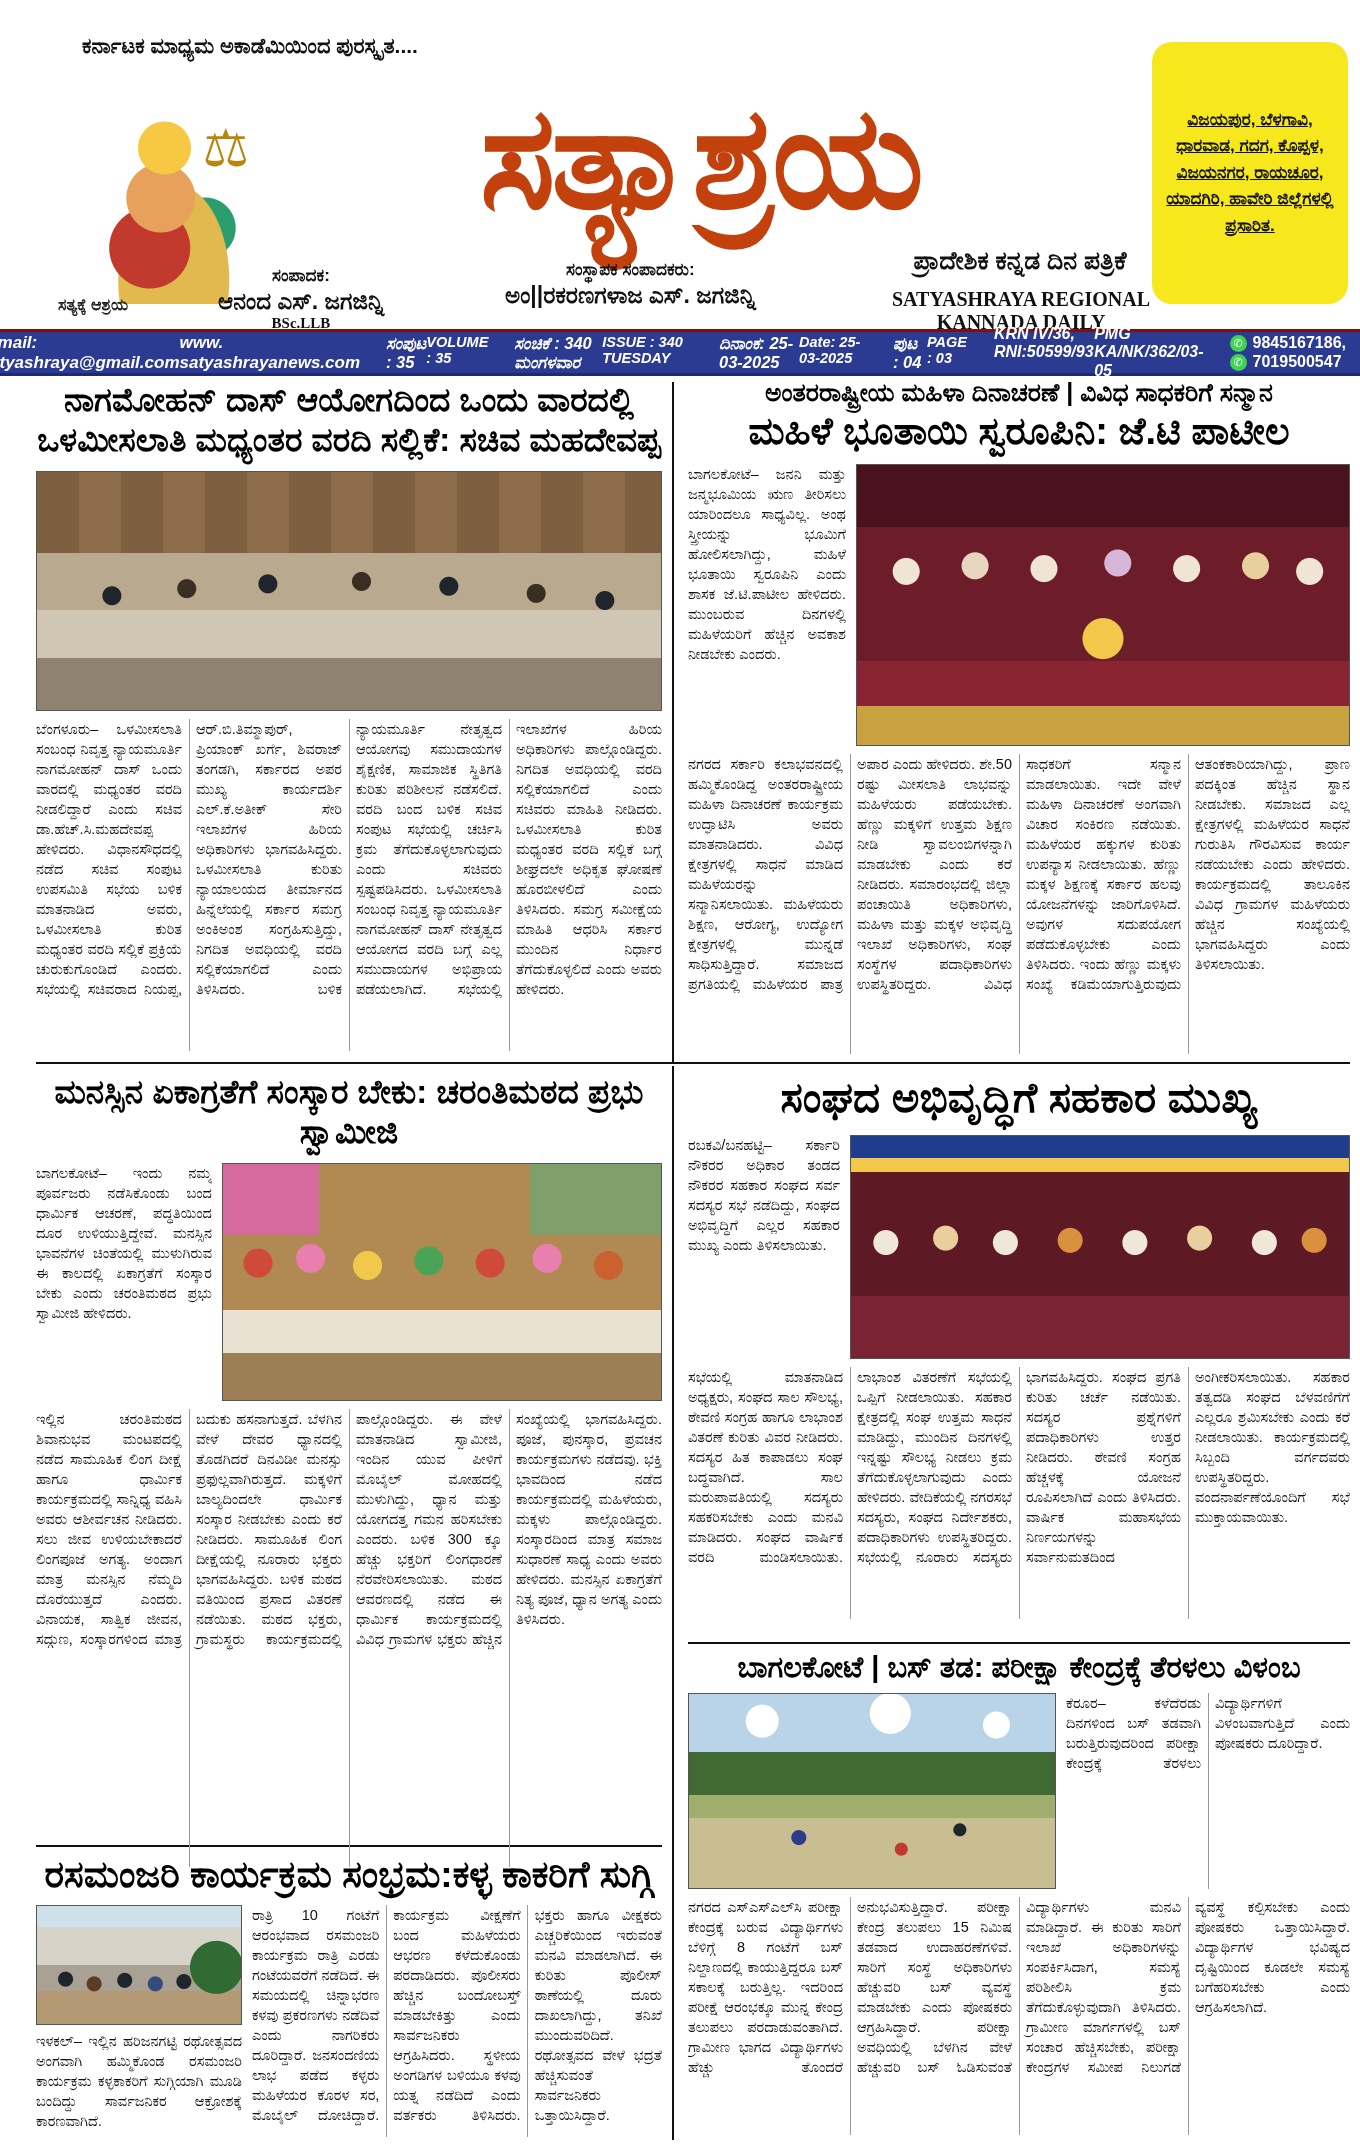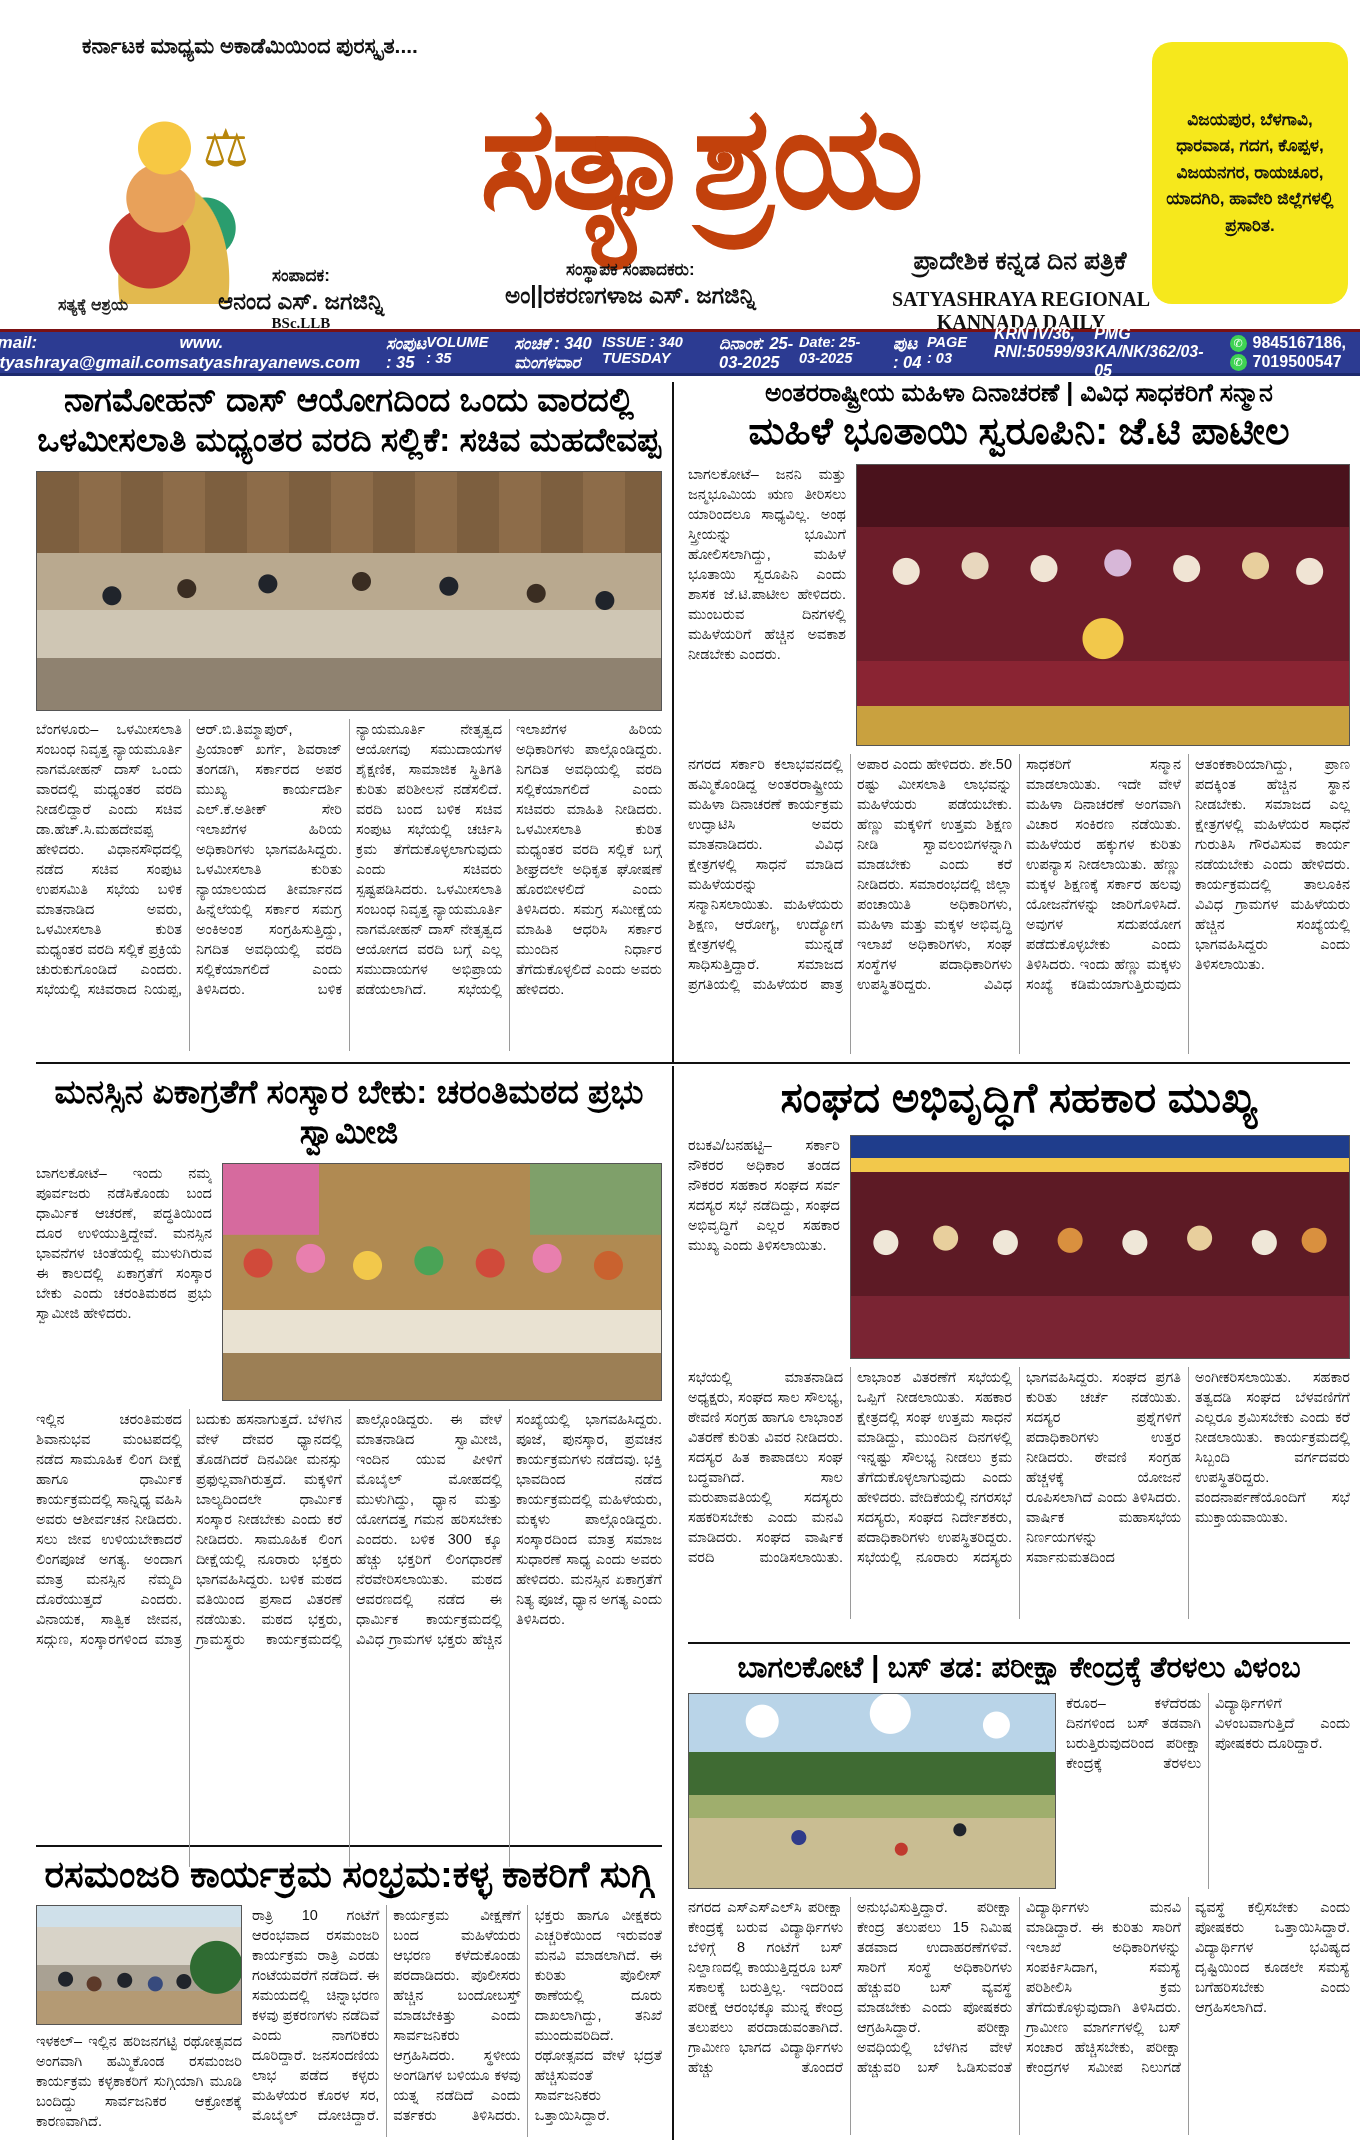--- a/index.html
+++ b/index.html
@@ -23,21 +23,21 @@
     font-size:142px;font-weight:bold;color:#c2410c;text-align:center;line-height:200px;letter-spacing:-4px;}
   .editor-block{position:absolute;left:218px;top:266px;text-align:center;}
   .editor-label{font-size:17px;font-weight:bold;}
   .editor-name{font-size:23px;font-weight:bold;margin-top:2px;}
   .editor-qual{font-size:15px;font-weight:bold;font-family:"Liberation Serif",serif;}
   .founder-block{position:absolute;left:505px;top:260px;text-align:center;}
   .tagline-kn{position:absolute;left:880px;top:246px;width:280px;font-size:25px;font-weight:bold;text-align:center;}
   .tagline-en{position:absolute;left:846px;top:288px;width:350px;font-size:20px;font-weight:bold;
     font-family:"Liberation Serif",serif;text-align:center;letter-spacing:0;}
   .circulation-box{position:absolute;left:1152px;top:42px;width:196px;height:262px;background:#f6e81c;
-    border-radius:20px;display:flex;align-items:center;justify-content:center;padding:25px 10px;box-sizing:border-box;}
+    border-radius:20px;display:flex;align-items:center;justify-content:center;padding:25px 10px;box-sizing:border-box;text-decoration:underline;}
   .circulation-box .txt{font-size:17px;font-weight:bold;line-height:1.55;text-align:center;color:#111;}
 
   
   .infobar{position:absolute;left:0;top:329px;width:1360px;height:47px;background:#2c3b92;
     border-top:3px solid #7b1113;border-bottom:3px solid #1d2a6e;display:flex;align-items:center;
     color:#fff;box-sizing:border-box;padding:0 14px 0 60px;gap:26px;}
   .ib-group{display:flex;flex-direction:row;justify-content:flex-end;line-height:1.15;font-style:italic;}
   .ib-kn{font-size:16.5px;font-weight:bold;}
   .ib-en{font-size:14.5px;font-weight:bold;}
   .ib-phones{display:flex;flex-direction:column;gap:1px;}

